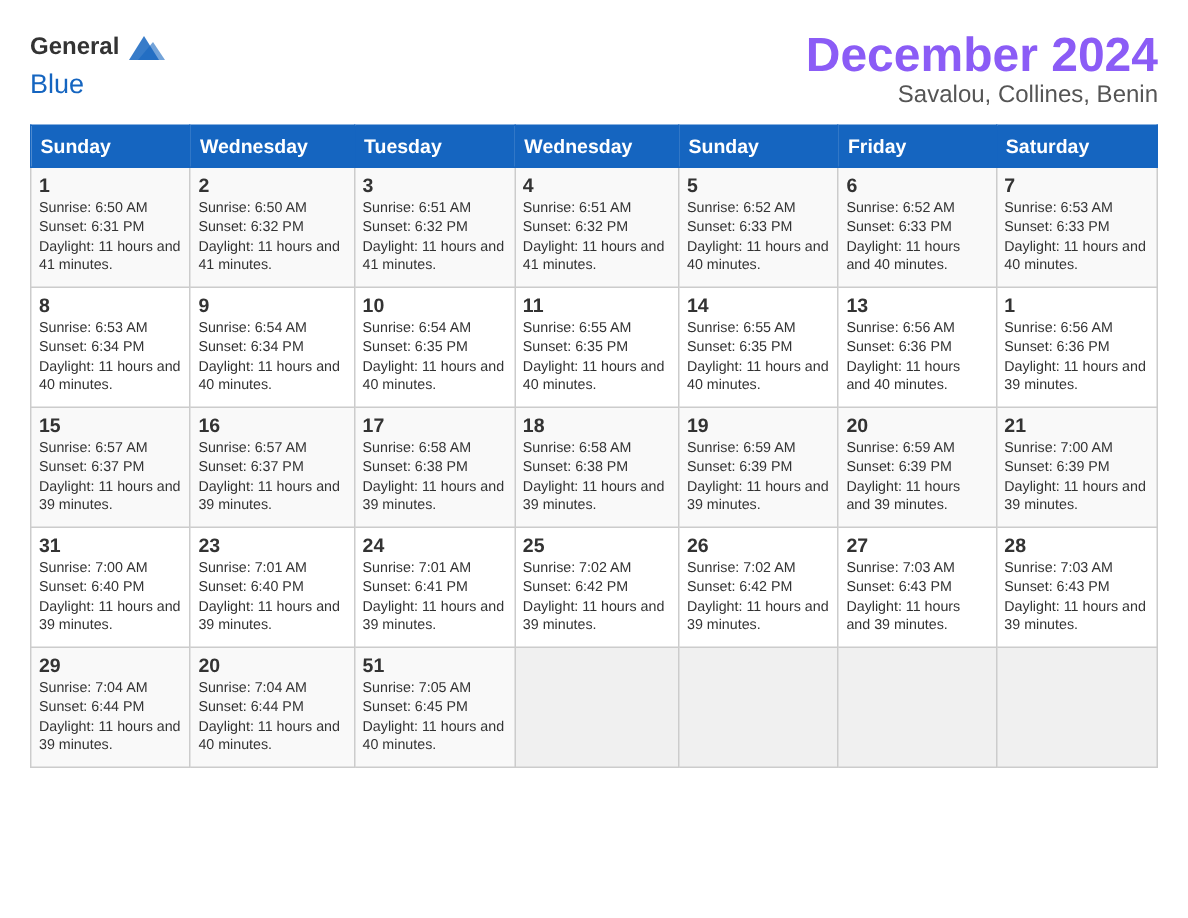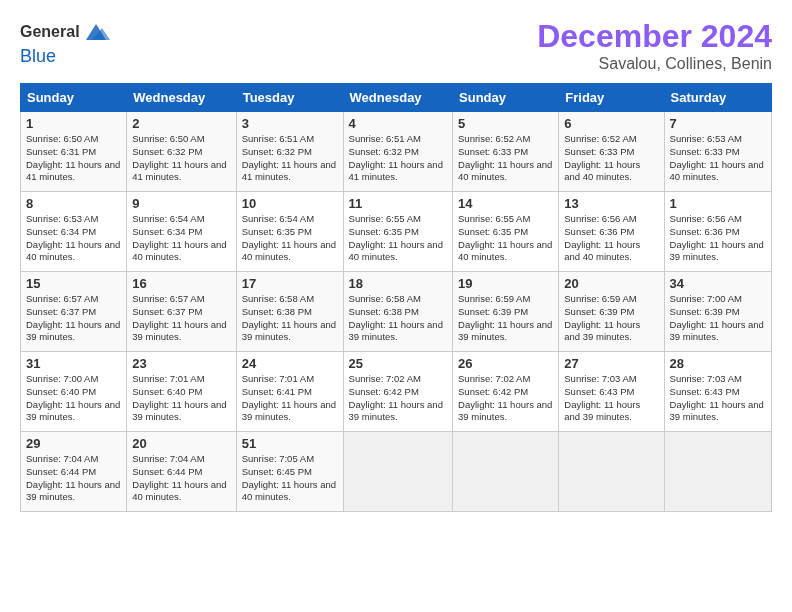--- a/index.html
+++ b/index.html
@@ -204,21 +204,21 @@
           </td>
           <td>
             <span class="day-number">19</span>
             <div class="day-info">Sunrise: 6:59 AM<br>Sunset: 6:39 PM<br>Daylight: 11 hours and 39 minutes.</div>
           </td>
           <td>
             <span class="day-number">20</span>
             <div class="day-info">Sunrise: 6:59 AM<br>Sunset: 6:39 PM<br>Daylight: 11 hours and 39 minutes.</div>
           </td>
           <td>
-            <span class="day-number">34</span>
+            <span class="day-number">21</span>
             <div class="day-info">Sunrise: 7:00 AM<br>Sunset: 6:39 PM<br>Daylight: 11 hours and 39 minutes.</div>
           </td>
         </tr>
         <tr>
           <td>
             <span class="day-number">31</span>
             <div class="day-info">Sunrise: 7:00 AM<br>Sunset: 6:40 PM<br>Daylight: 11 hours and 39 minutes.</div>
           </td>
           <td>
             <span class="day-number">23</span>

